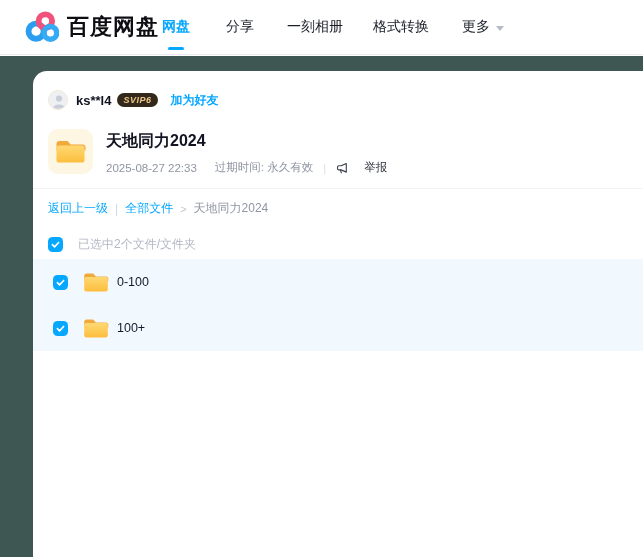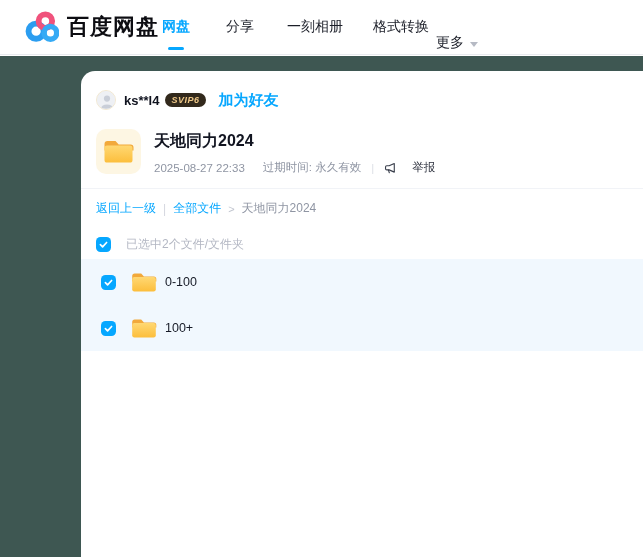--- a/index.html
+++ b/index.html
@@ -15,34 +15,34 @@
 
   
   .header{position:absolute;left:0;top:0;width:643px;height:55px;background:#fff;border-bottom:1px solid #e9ebef;z-index:2;}
   .logo{position:absolute;left:25px;top:11px;display:flex;align-items:center;gap:8px;cursor:pointer;}
   .logo-text{font-size:22px;font-weight:700;color:#0d0d12;letter-spacing:1px;}
   .nav-item{position:absolute;top:0;height:54px;display:flex;align-items:center;font-size:14px;color:#1b1e28;cursor:pointer;}
   .nav-item.n0{left:162px;color:var(--accent-blue);font-weight:600;}
   .nav-item.n1{left:226px;}
   .nav-item.n2{left:287px;}
   .nav-item.n3{left:373px;}
-  .nav-item.n4{left:436px;margin-top:16px;}
+  .nav-item.n4{left:462px;}
   .nav-underline{position:absolute;left:50%;transform:translateX(-50%);bottom:4px;width:16px;height:3px;border-radius:2px;background:var(--accent-blue);}
   .more-arrow{width:0;height:0;border-left:4px solid transparent;border-right:4px solid transparent;border-top:5px solid #b6bac4;margin-left:6px;margin-top:2px;}
 
   
   .main{position:absolute;left:0;top:56px;width:643px;height:501px;background:var(--background-teal);}
-  .card{position:absolute;left:33px;top:15px;right:0;bottom:0;background:#fff;border-top-left-radius:14px;margin-left:48px;}
+  .card{position:absolute;left:33px;top:15px;right:0;bottom:0;background:#fff;border-top-left-radius:14px;}
 
   
   .user-row{position:absolute;left:15px;top:18px;height:22px;display:flex;align-items:center;}
   .avatar{width:20px;height:20px;border-radius:50%;border:1px solid #f3e9d2;overflow:hidden;background:#eef0f4;flex:0 0 auto;}
   .username{margin-left:8px;font-size:13px;font-weight:700;color:#10131f;}
   .vip-badge{margin-left:6px;background:var(--badge-background);color:var(--badge-gold);font-size:9px;font-weight:800;font-style:italic;padding:2px 7px 2px 6px;border-radius:8px;letter-spacing:.5px;}
-  .add-friend{margin-left:12px;font-size:15px;font-weight:600;color:var(--accent-blue);cursor:pointer;}
+  .add-friend{margin-left:12px;font-size:12px;font-weight:600;color:var(--accent-blue);cursor:pointer;}
 
   
   .share-info{position:absolute;left:15px;top:58px;display:flex;gap:13px;}
   .folder-big-box{width:45px;height:45px;border-radius:10px;background:#fdf6e3;display:flex;align-items:center;justify-content:center;flex:0 0 auto;}
   .share-texts{padding-top:2px;}
   .share-title{font-size:16px;font-weight:600;color:#121521;}
   .share-meta{margin-top:8px;display:flex;align-items:center;font-size:11.5px;color:#8f95a3;}
   .share-meta .expire{margin-left:18px;}
   .meta-pipe{margin:0 10px;color:#dcdfe6;}
   .report{display:flex;align-items:center;gap:16px;color:#2a2e3b;cursor:pointer;}

